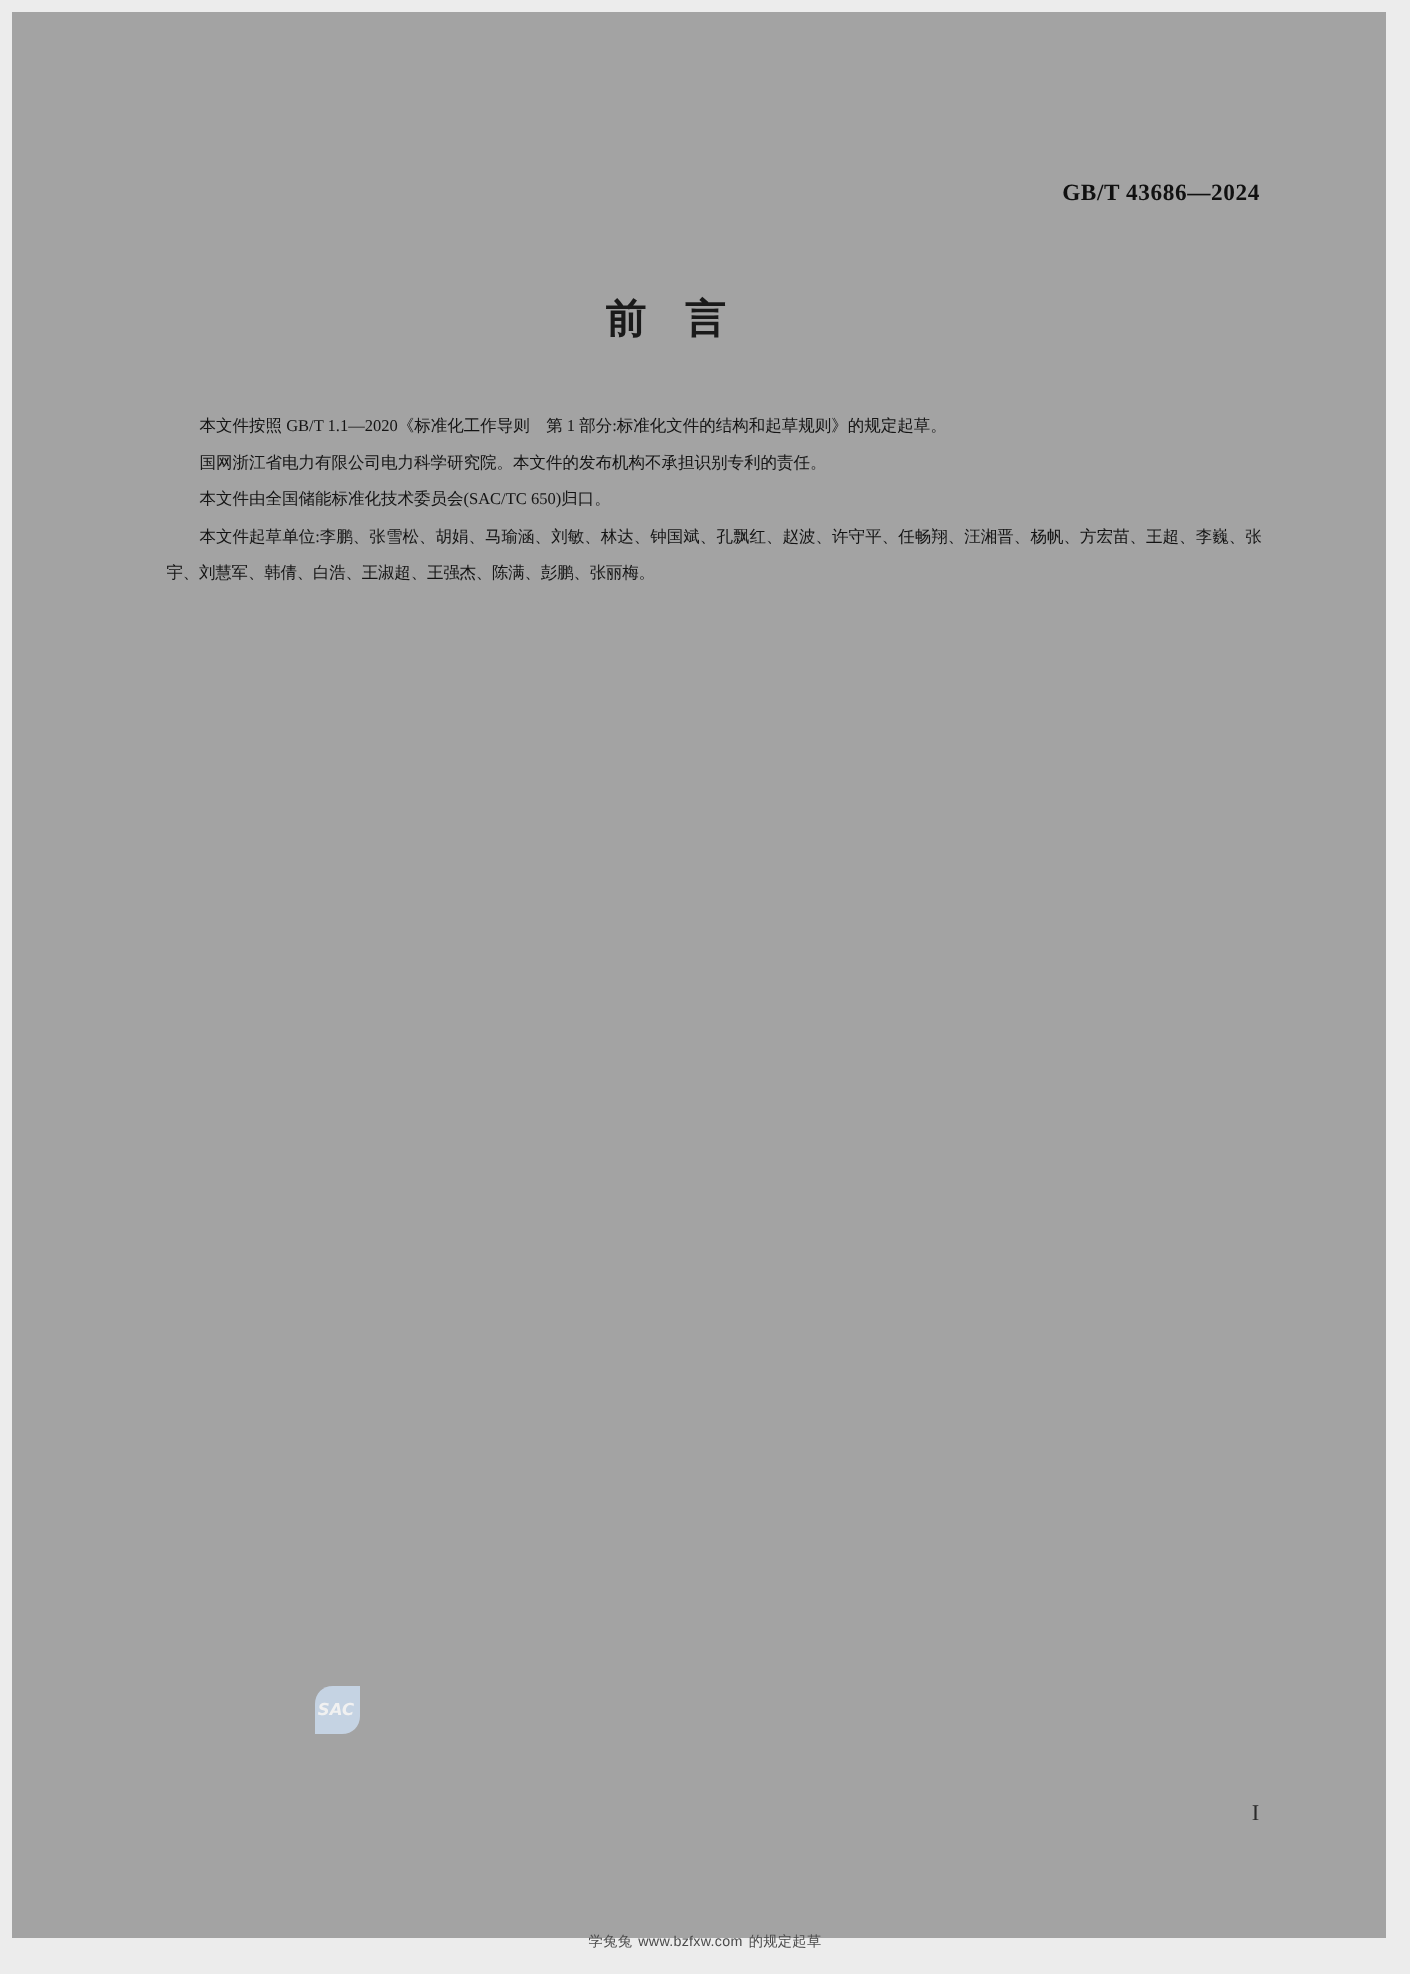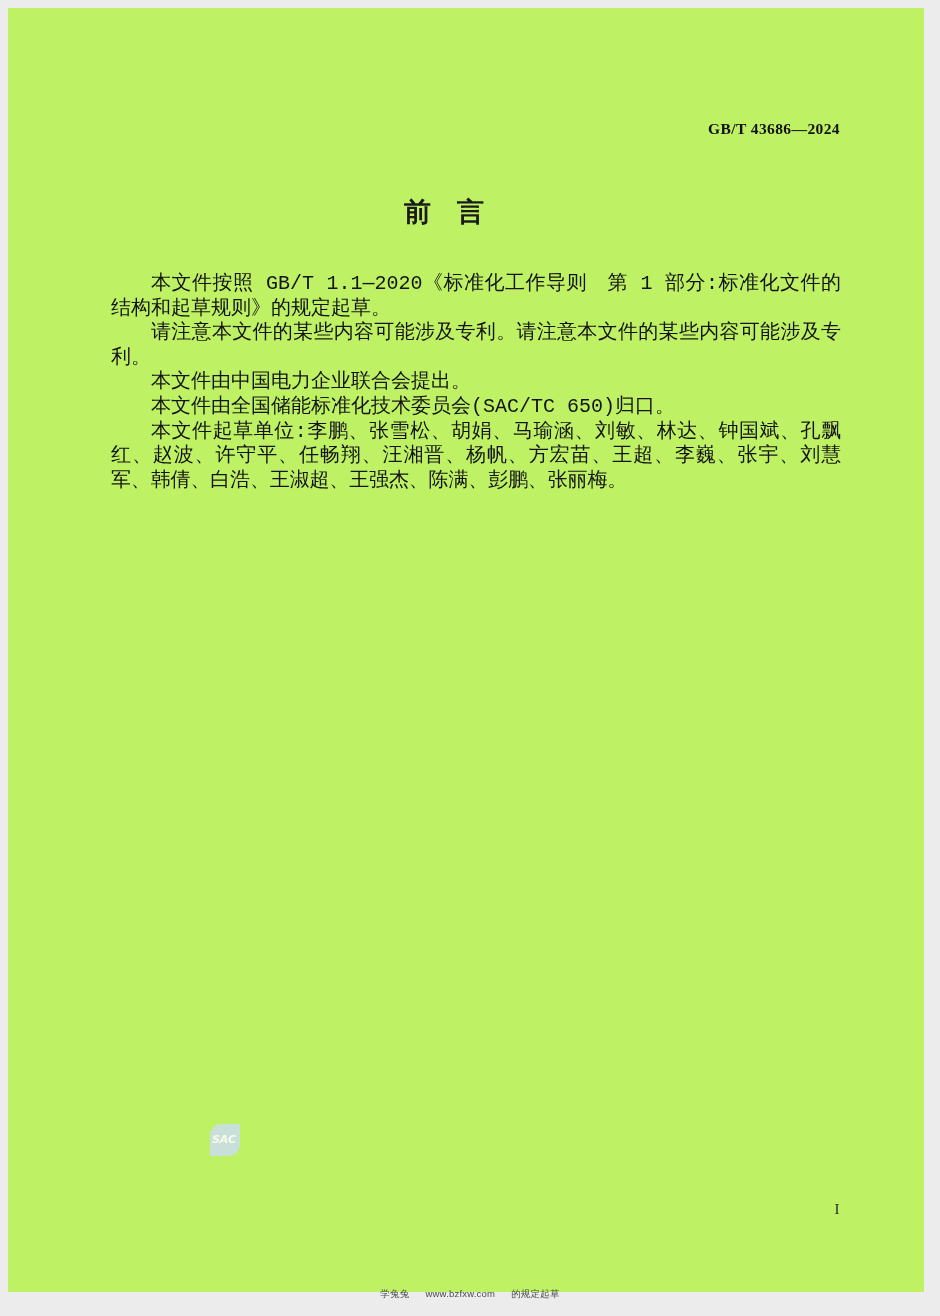--- a/index.html
+++ b/index.html
@@ -13,21 +13,21 @@
     font-family: "Liberation Serif", "DejaVu Serif", serif;
     overflow: hidden;
   }
 
   #page {
     position: absolute;
     left: 8px;
     top: 8px;
     width: 916px;
     height: 1284px;
-    background: #bef264;
+    background: #a3a3a3;
     box-sizing: border-box;
   }
 
   
   .page-header {
     position: absolute;
     top: 112px;
     right: 84px;
     font-family: "Liberation Serif", "DejaVu Serif", serif;
     font-size: 15.5px;
@@ -54,22 +54,22 @@
     display: inline-block;
     width: 26px;
   }
 
   
   .body-block {
     position: absolute;
     top: 264px;
     left: 103px;
     width: 730px;
-    font-family: Liberation Mono, monospace;
-    font-size: 20px;
+    font-family: Liberation Serif, serif;
+    font-size: 11px;
     line-height: 24.6px;
     color: #141414;
     text-align: justify;
     text-justify: inter-ideograph;
   }
   .para {
     margin: 0;
     text-indent: 2em;
     white-space: normal;
     word-break: break-all;
@@ -107,38 +107,37 @@
     width: 940px;
     text-align: center;
     font-family: "DejaVu Sans", "Liberation Sans", sans-serif;
     font-size: 9.5px;
     color: #4b4b4b;
     letter-spacing: 0.2px;
     white-space: nowrap;
   }
   .site-footer .url {
     font-family: "Liberation Sans", "DejaVu Sans", sans-serif;
-    margin: 0 16px;
+    margin: 0 4px;
   }
 </style>
 </head>
 <body>
 
 <div id="page">
 
   <div class="page-header">GB/T 43686—2024</div>
 
   <div class="doc-title">
     <span>前</span><span class="gap"></span><span>言</span>
   </div>
 
   <div class="body-block">
     <p class="para">本文件按照 GB/T 1.1—2020《标准化工作导则　第 1 部分:标准化文件的结构和起草规则》的规定起草。</p>
-    <p class="para">请注意本文件的某些内容可能涉及专利。请注意本文件的某些内容可能涉及专利。</p>
-    <p class="para">本文件由中国电力企业联合会提出。</p>
+    <p class="para">国网浙江省电力有限公司电力科学研究院。本文件的发布机构不承担识别专利的责任。</p>
     <p class="para">本文件由全国储能标准化技术委员会(SAC/TC 650)归口。</p>
     <p class="para tight">本文件起草单位:李鹏、张雪松、胡娟、马瑜涵、刘敏、林达、钟国斌、孔飘红、赵波、许守平、任畅翔、汪湘晋、杨帆、方宏苗、王超、李巍、张宇、刘慧军、韩倩、白浩、王淑超、王强杰、陈满、彭鹏、张丽梅。</p>
   </div>
 
   <div class="watermark">
     <svg width="48" height="48" viewBox="0 0 48 48" aria-hidden="true">
       <path d="M34 8 H18 C11 8 6 13 6 20 V40 H24 C31 40 36 35 36 28 V8 Z" fill="#ccdcef"></path>
       <text x="20" y="27" font-family="DejaVu Sans, sans-serif" font-size="11" font-weight="bold" font-style="italic" text-anchor="middle" fill="#ffffff">SAC</text>
     </svg>
   </div>

